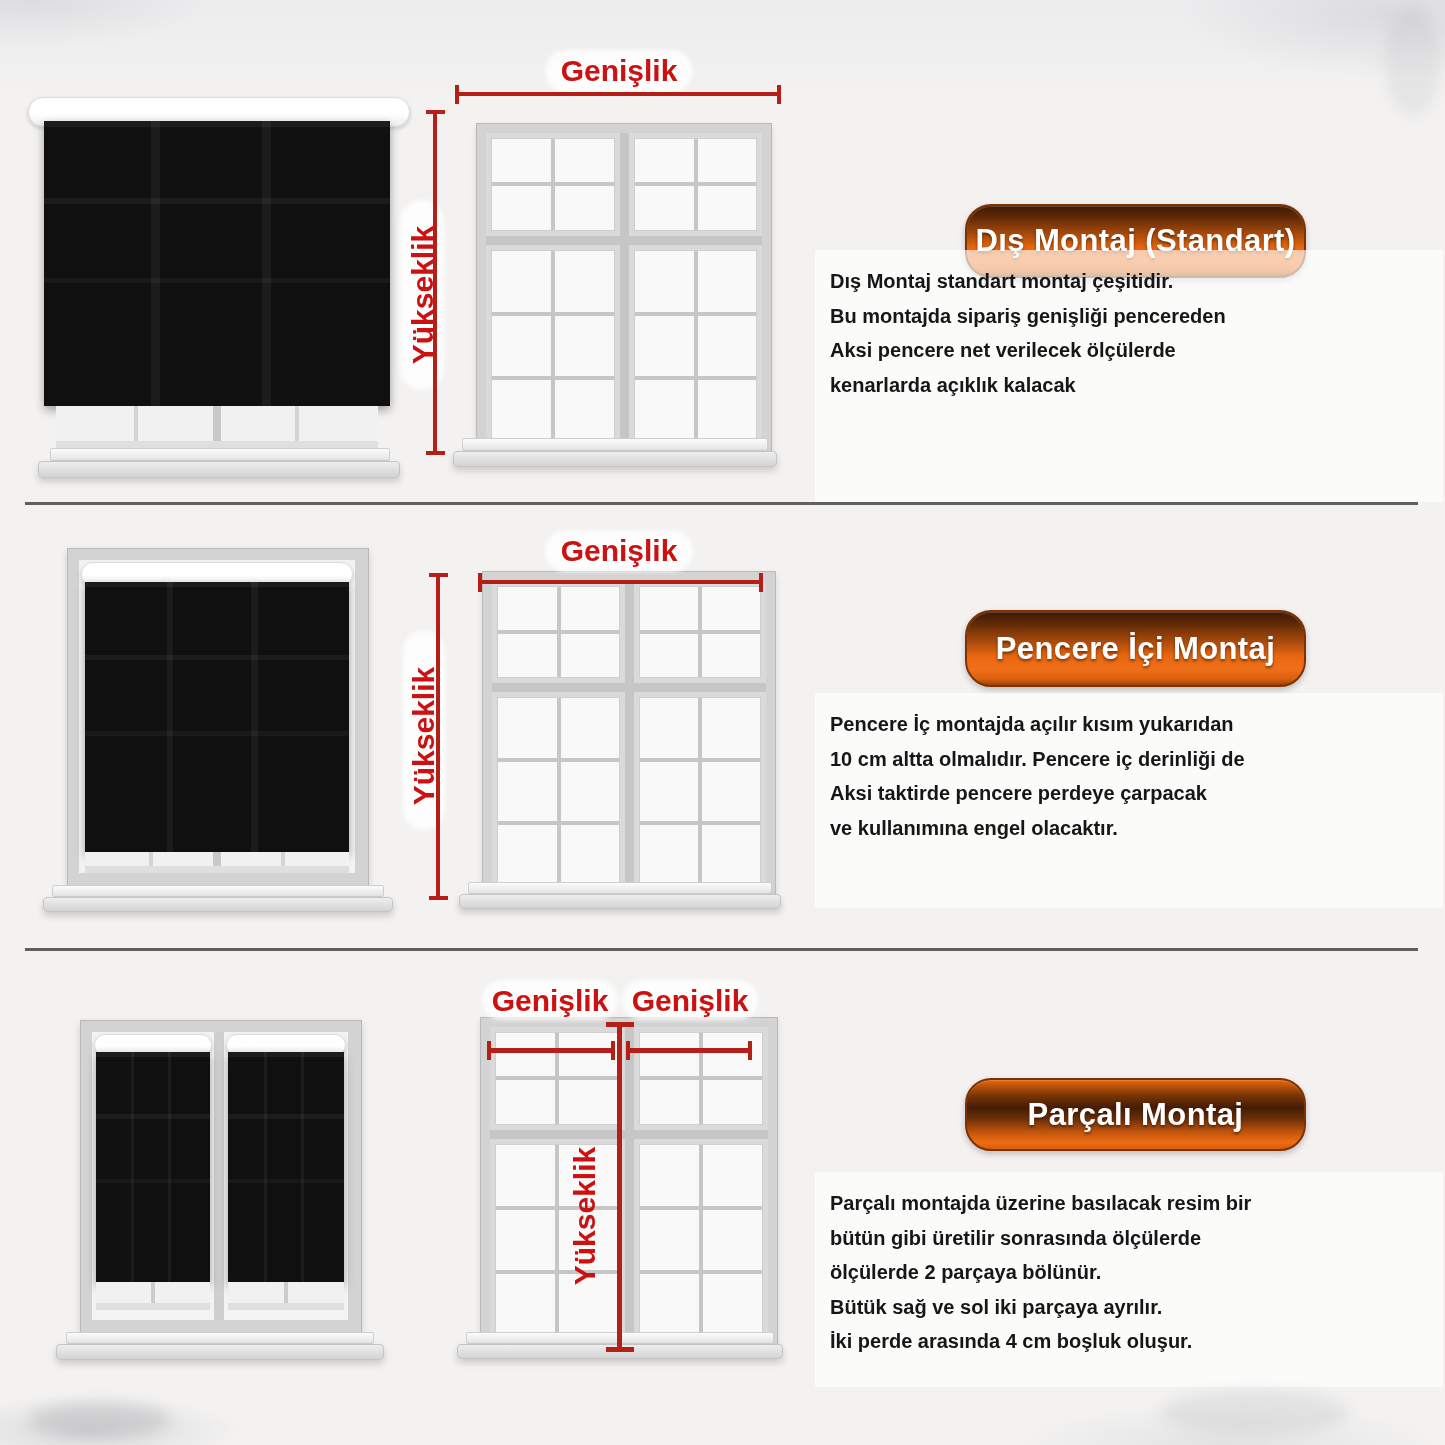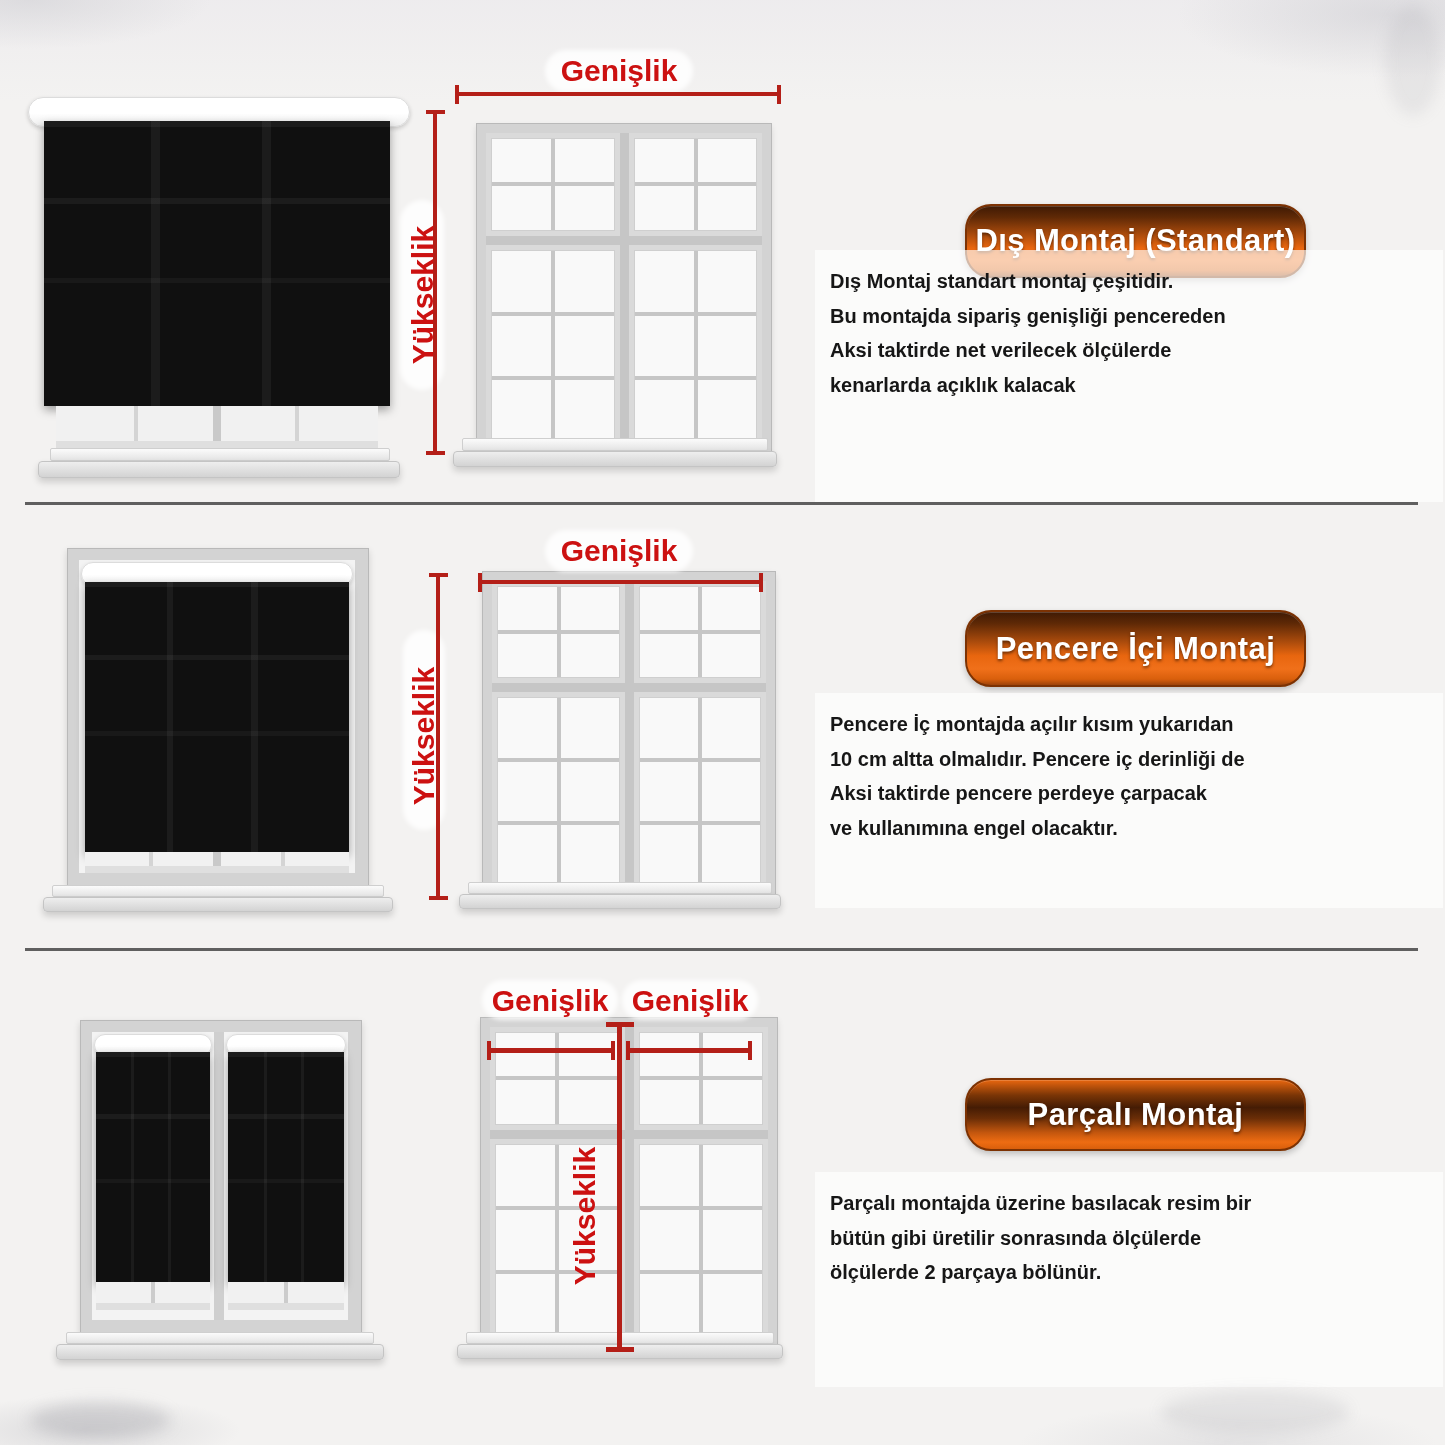--- a/index.html
+++ b/index.html
@@ -125,21 +125,21 @@
     <div class="mh" style="left:455px;top:92px;width:326px;height:4px;"></div>
     <div class="mlabel" style="left:619px;top:71px;">Genişlik</div>
 
     <div class="badge" style="top:168px;height:70px;margin-top:36px;">
       <span>Dış Montaj (Standart)</span>
     </div>
     <div class="descbg" style="left:815px;top:250px;width:628px;height:252px;"></div>
     <div class="desc" style="left:830px;top:264px;">
       <div>Dış Montaj standart montaj çeşitidir.</div>
       <div>Bu montajda sipariş genişliği pencereden</div>
-      <div>Aksi taktirde net verilecek ölçülerde</div>
+      <div>Aksi pencere net verilecek ölçülerde</div>
       <div>kenarlarda açıklık kalacak</div>
     </div>
   </section>
 
   <div class="sep" style="top:502px;"></div>
 
   <section>
 
     <div>
       <div class="frame" style="left:67px;top:548px;width:300px;height:337px;"></div>
@@ -226,19 +226,21 @@
     <div class="mlabel rot" style="left:585px;top:1216px;">Yükseklik</div>
 
     <div class="badge glossmid" style="top:1078px;height:69px;">
       <span>Parçalı Montaj</span>
     </div>
     <div class="descbg" style="left:815px;top:1172px;width:628px;height:215px;"></div>
     <div class="desc" style="left:830px;top:1186px;">
       <div>Parçalı montajda üzerine basılacak resim bir</div>
       <div>bütün gibi üretilir sonrasında ölçülerde</div>
       <div>ölçülerde 2 parçaya bölünür.</div>
+      <div>Bütük sağ ve sol iki parçaya ayrılır.</div>
+      <div>İki perde arasında 4 cm boşluk oluşur.</div>
     </div>
   </section>
 
   <div class="ghost" style="left:30px;top:1402px;width:140px;height:36px;"></div>
   <div class="ghost" style="left:1160px;top:1390px;width:190px;height:44px;opacity:.6;"></div>
   <div class="ghost" style="left:1385px;top:6px;width:56px;height:110px;opacity:.5;"></div>
 </div>
 
 </body></html>

